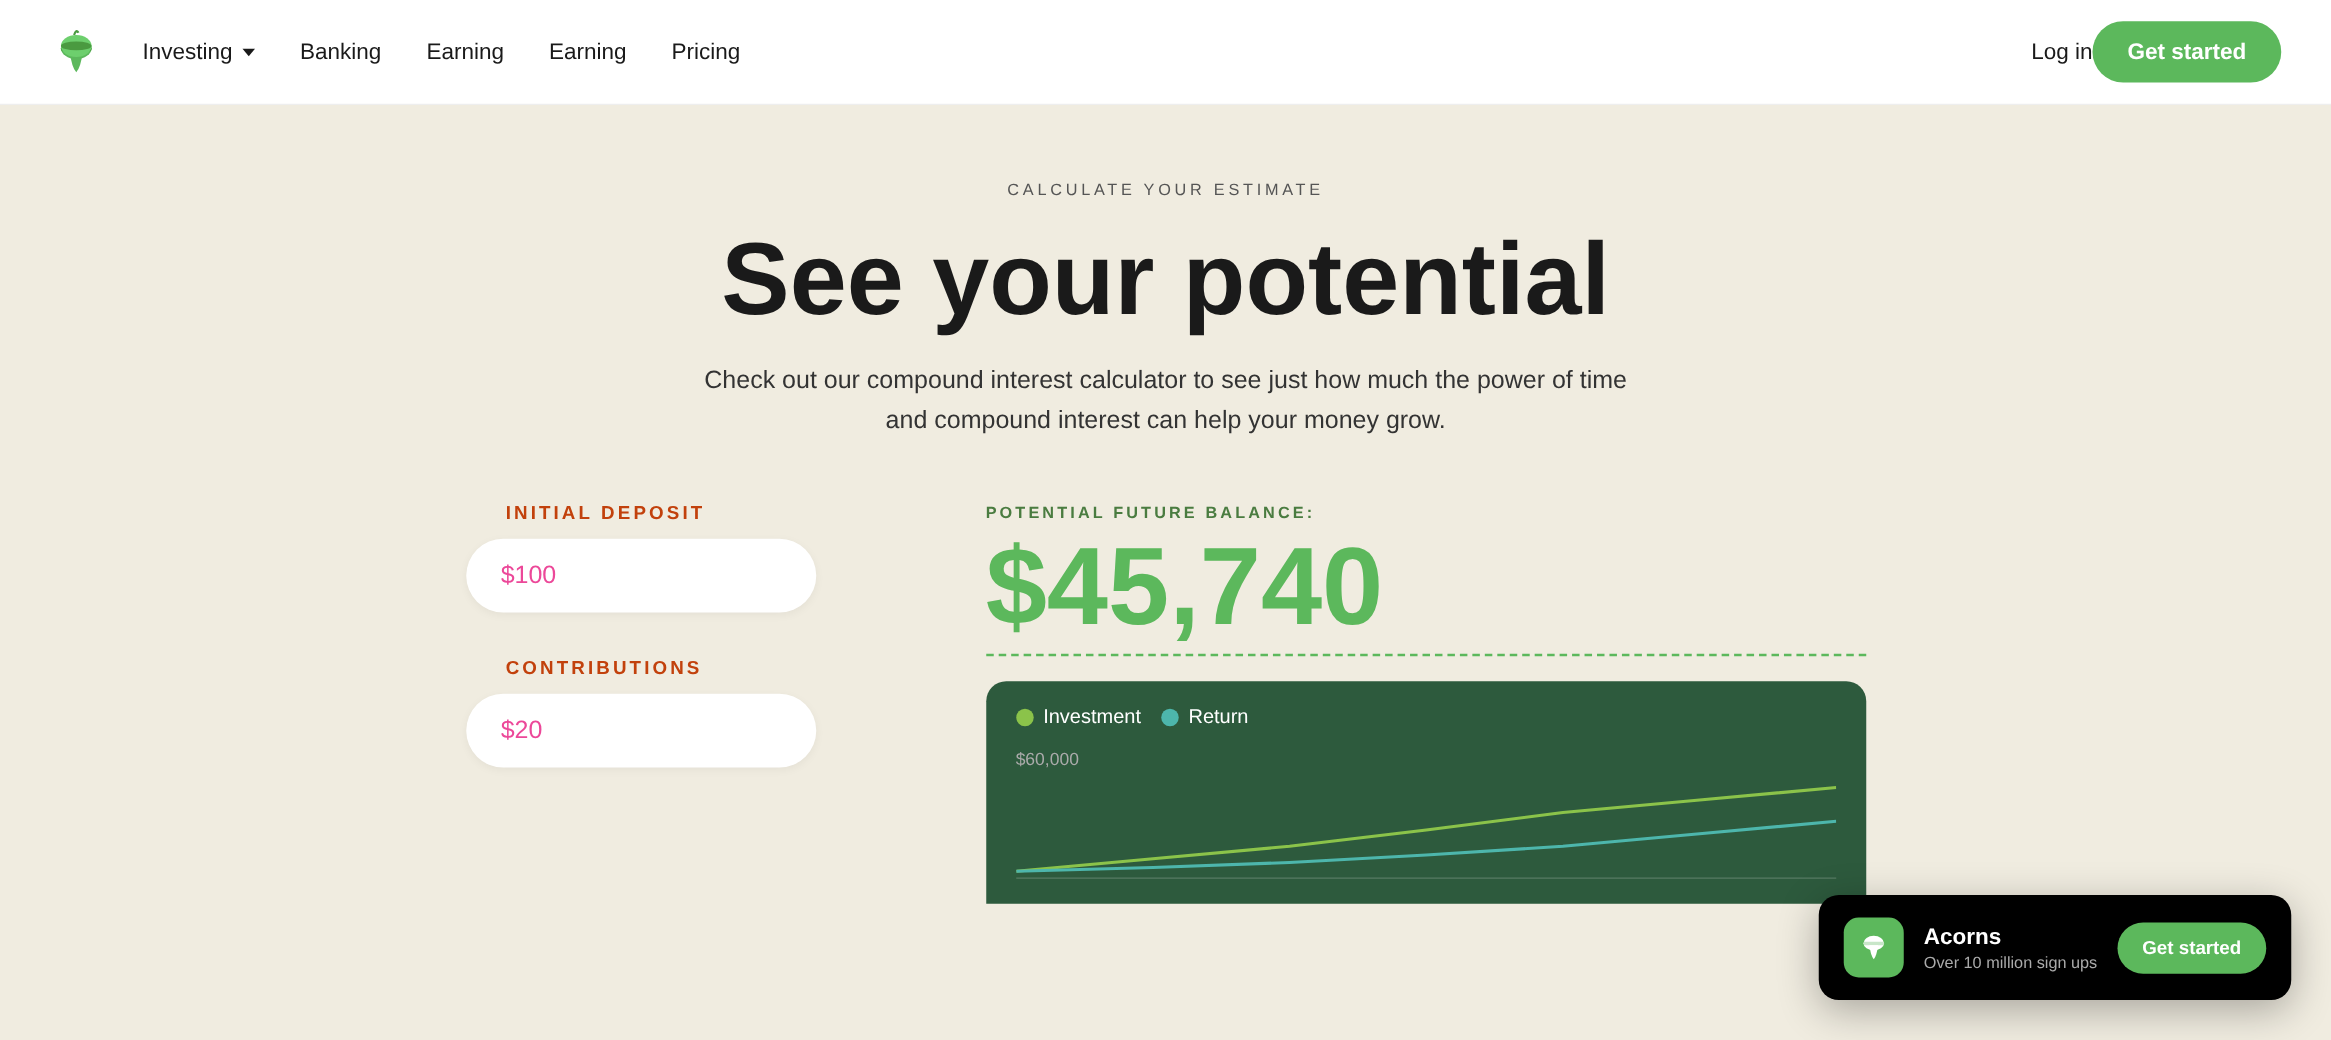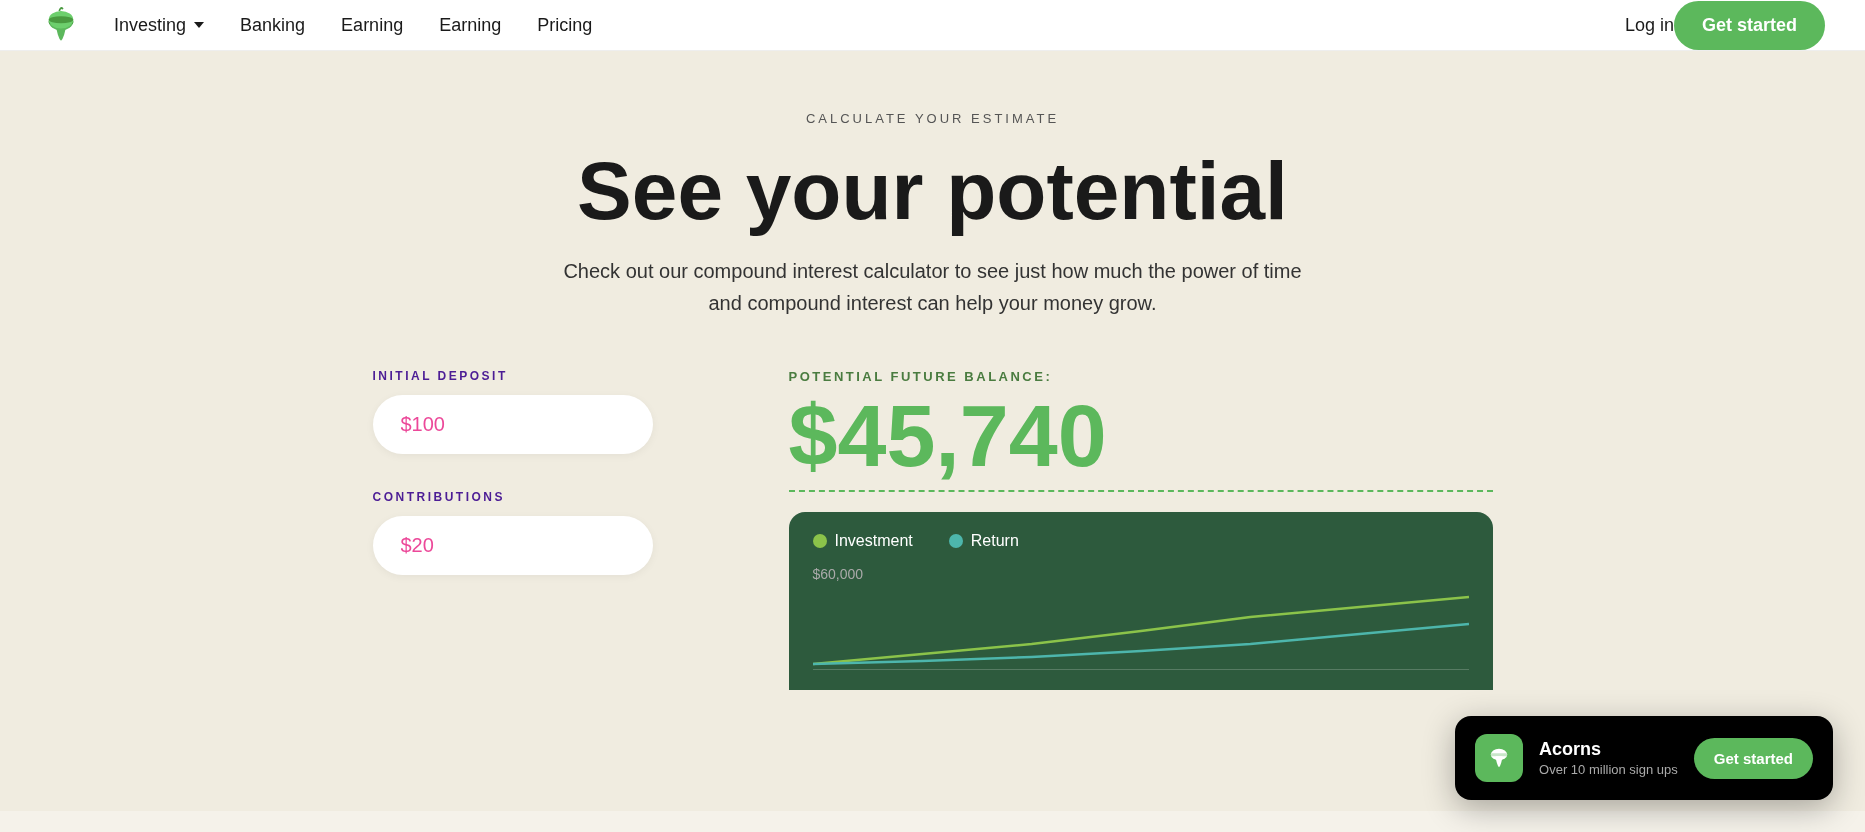--- a/index.html
+++ b/index.html
@@ -4,21 +4,21 @@
   <style>
     * { margin: 0; padding: 0; box-sizing: border-box; }
     body { font-family: -apple-system, BlinkMacSystemFont, 'Segoe UI', sans-serif; background: #f5f2ea; }
 
     
     .navbar {
       background: #fff;
       display: flex;
       align-items: center;
       padding: 0 40px;
-      height: 51px;
+      height: 84px;
       border-bottom: 1px solid #eee;
       position: relative;
       z-index: 10;
     }
     .navbar-logo {
       display: flex;
       align-items: center;
       margin-right: 32px;
     }
     .acorn-icon {
@@ -110,26 +110,27 @@
       max-width: 1200px;
       margin: 0 auto;
       padding: 0 40px;
       gap: 60px;
     }
     .left-panel {
       flex: 0 0 320px;
       text-align: left;
     }
     .input-label {
-      font-size: 12px;
+      font-size: 15px;
       letter-spacing: 2.5px;
-      color: #4c1d95;
+      color: #c2410c;
       text-transform: uppercase;
       font-weight: 700;
       margin-bottom: 12px;
+      margin-left: 32px;
     }
     .input-field {
       background: #fff;
       border: none;
       border-radius: 50px;
       padding: 18px 28px;
       font-size: 20px;
       color: #ec4899;
       width: 280px;
       margin-bottom: 36px;
@@ -168,21 +169,21 @@
     
     .chart-container {
       background: #2d5a3d;
       border-radius: 16px 16px 0 0;
       padding: 20px 24px;
       width: 100%;
       min-height: 160px;
     }
     .chart-legend {
       display: flex;
-      gap: 36px;
+      gap: 16px;
       margin-bottom: 16px;
     }
     .legend-item {
       display: flex;
       align-items: center;
       gap: 8px;
       color: #fff;
       font-size: 16px;
     }
     .legend-dot {

